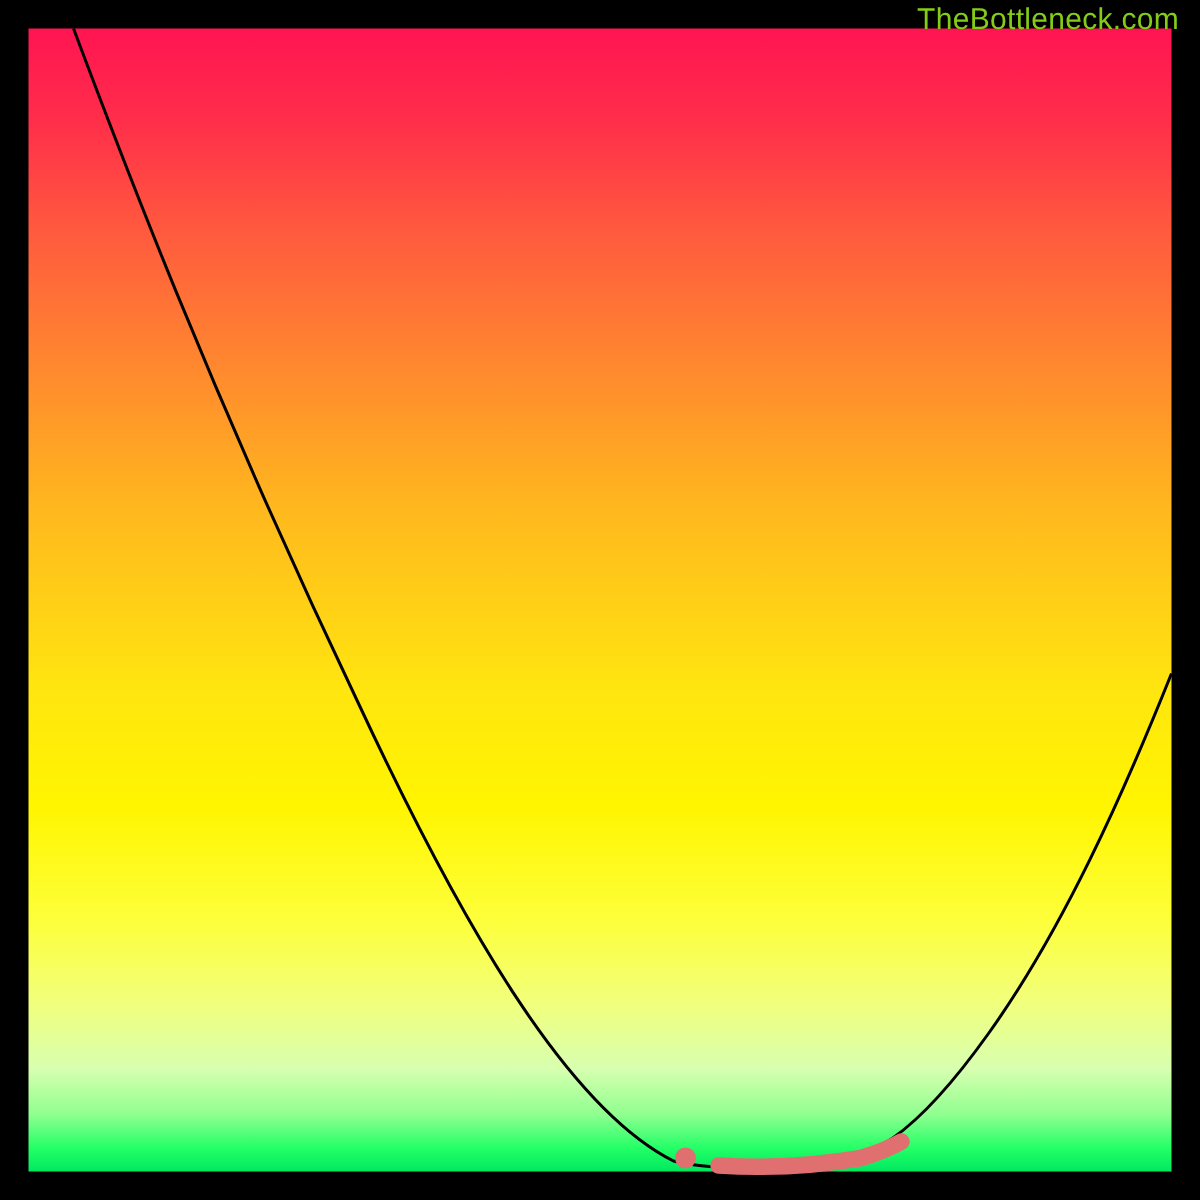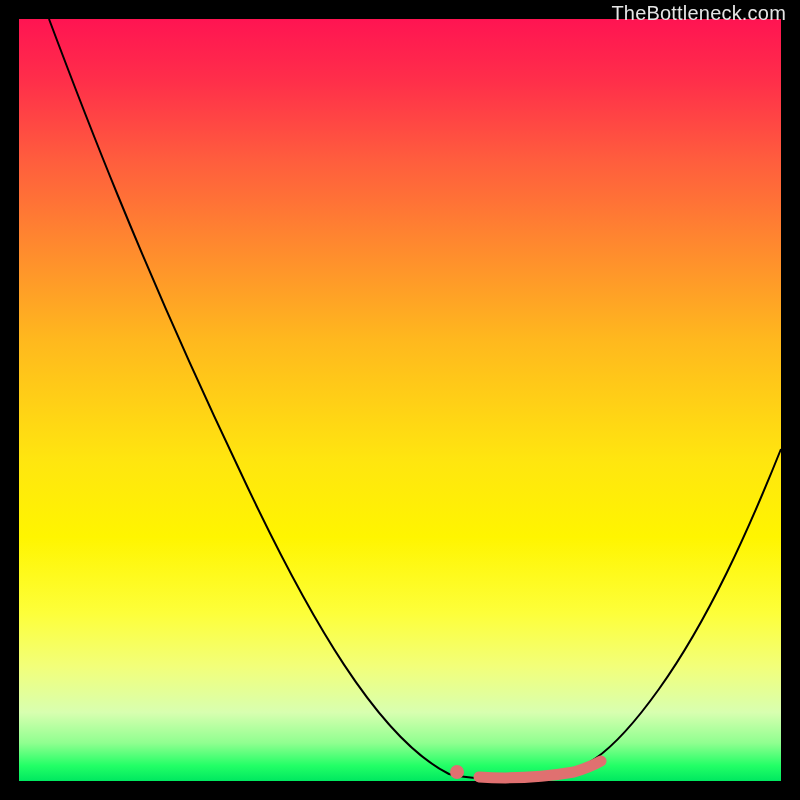--- a/index.html
+++ b/index.html
@@ -30,21 +30,21 @@
       #d8ffb0 91%,
       #90ff90 95%,
       #22ff66 98%,
       #00e860 100%
     );
   }
   .watermark {
     position: absolute;
     top: 2px;
     right: 14px;
-    color: #e5e5e5;
+    color: #84cc16;
     font-size: 20px;
     font-weight: 500;
     letter-spacing: 0.2px;
     margin-left: 44px;
   }
   svg.curve {
     position: absolute;
     left: 0;
     top: 0;
     width: 762px;

